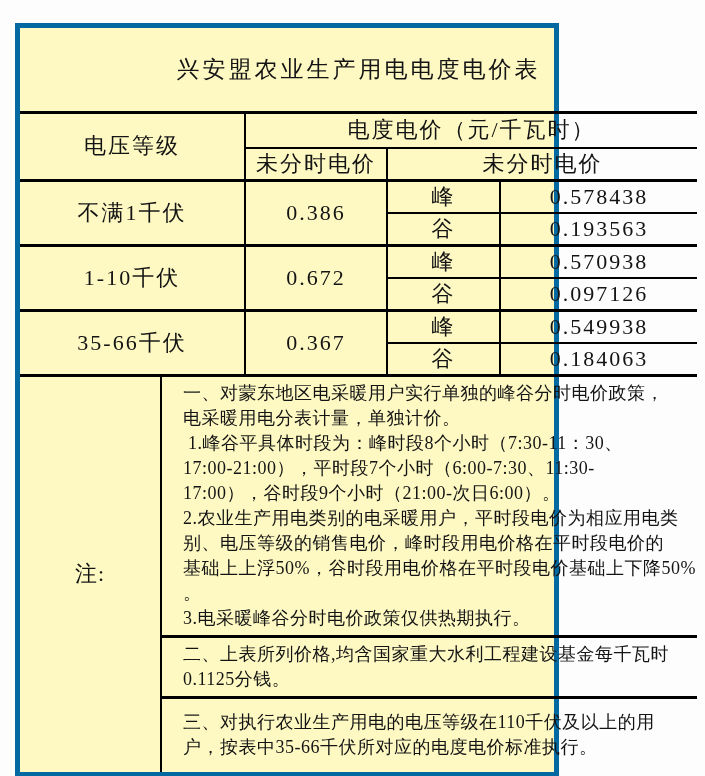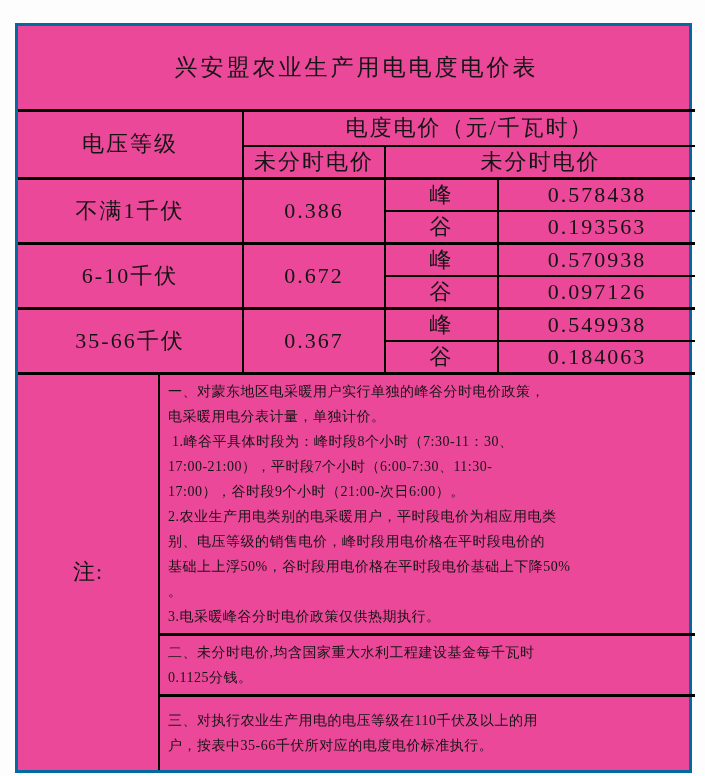--- a/index.html
+++ b/index.html
@@ -11,23 +11,23 @@
   }
   .page {
     position: relative;
     width: 705px; height: 776px;
     background: #fdfdfd;
     overflow: hidden;
   }
   .table-wrap {
     position: absolute;
     left: 15px; top: 23px;
-    width: 677px;
-    border: 3px solid #0369a1;
-    background: #ec4899;
+    width: 544px;
+    border: 5px solid #0369a1;
+    background: #fef9c3;
   }
   table {
     border-collapse: collapse;
     table-layout: fixed;
     width: 100%;
   }
   td {
     border-right: 2px solid #000;
     border-bottom: 2px solid #000;
     text-align: center;
@@ -43,26 +43,26 @@
   .r-title { height: 84px; }
   .r-h1    { height: 36px; }
   .r-h2    { height: 28px; }
   .r-data  { height: 32px; }
   .r-n1    { height: 257px; }
   .r-n2    { height: 58px; }
   .r-n3    { height: 74px; }
   .notes td { border-top: 0; }
   .note-label-cell { font-size: 22px; letter-spacing: 1px; }
   .note-text {
-    font-size: 14px;
+    font-size: 18px;
     letter-spacing: 0.5px;
     line-height: 25px;
     text-align: left;
     white-space: pre;
-    padding: 4px 8px;
+    padding: 4px 21px;
     vertical-align: middle;
   }
   .note-text.top { vertical-align: top; }
 </style>
 </head>
 <body>
 
 <div class="page">
   <div class="table-wrap">
 
@@ -91,21 +91,21 @@
           <td rowspan="2" class="bb3">0.386</td>
           <td>峰</td>
           <td>0.578438</td>
         </tr>
         <tr class="r-data">
           <td class="bb3">谷</td>
           <td class="bb3">0.193563</td>
         </tr>
 
         <tr class="r-data">
-          <td rowspan="2" class="bb3">6-10千伏</td>
+          <td rowspan="2" class="bb3">1-10千伏</td>
           <td rowspan="2" class="bb3">0.672</td>
           <td>峰</td>
           <td>0.570938</td>
         </tr>
         <tr class="r-data">
           <td class="bb3">谷</td>
           <td class="bb3">0.097126</td>
         </tr>
 
         <tr class="r-data">
@@ -134,21 +134,21 @@
  1.峰谷平具体时段为：峰时段8个小时（7:30-11：30、
 17:00-21:00），平时段7个小时（6:00-7:30、11:30-
 17:00），谷时段9个小时（21:00-次日6:00）。
 2.农业生产用电类别的电采暖用户，平时段电价为相应用电类
 别、电压等级的销售电价，峰时段用电价格在平时段电价的
 基础上上浮50%，谷时段用电价格在平时段电价基础上下降50%
 。
 3.电采暖峰谷分时电价政策仅供热期执行。</td>
         </tr>
         <tr class="r-n2">
-          <td class="note-text bb3">二、未分时电价,均含国家重大水利工程建设基金每千瓦时
+          <td class="note-text bb3">二、上表所列价格,均含国家重大水利工程建设基金每千瓦时
 0.1125分钱。</td>
         </tr>
         <tr class="r-n3">
           <td class="note-text bb0">三、对执行农业生产用电的电压等级在110千伏及以上的用
 户，按表中35-66千伏所对应的电度电价标准执行。</td>
         </tr>
       </tbody>
     </table>
 
   </div>

